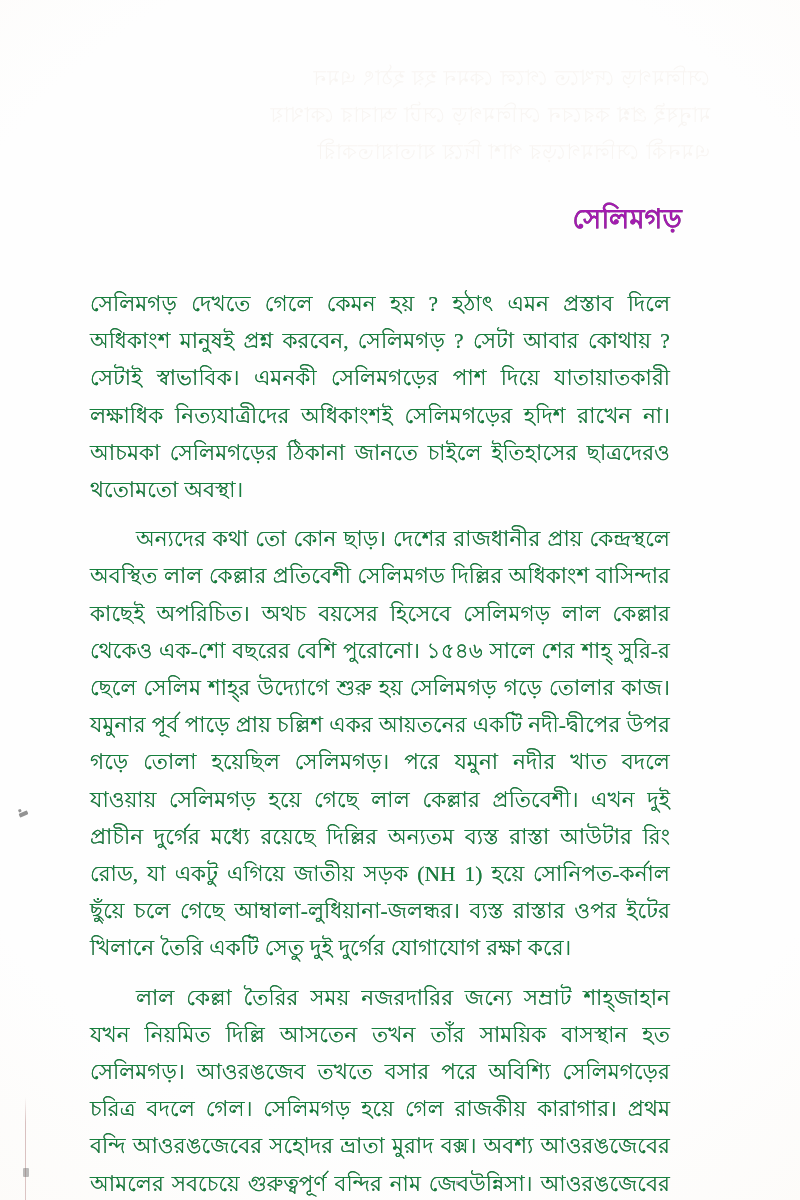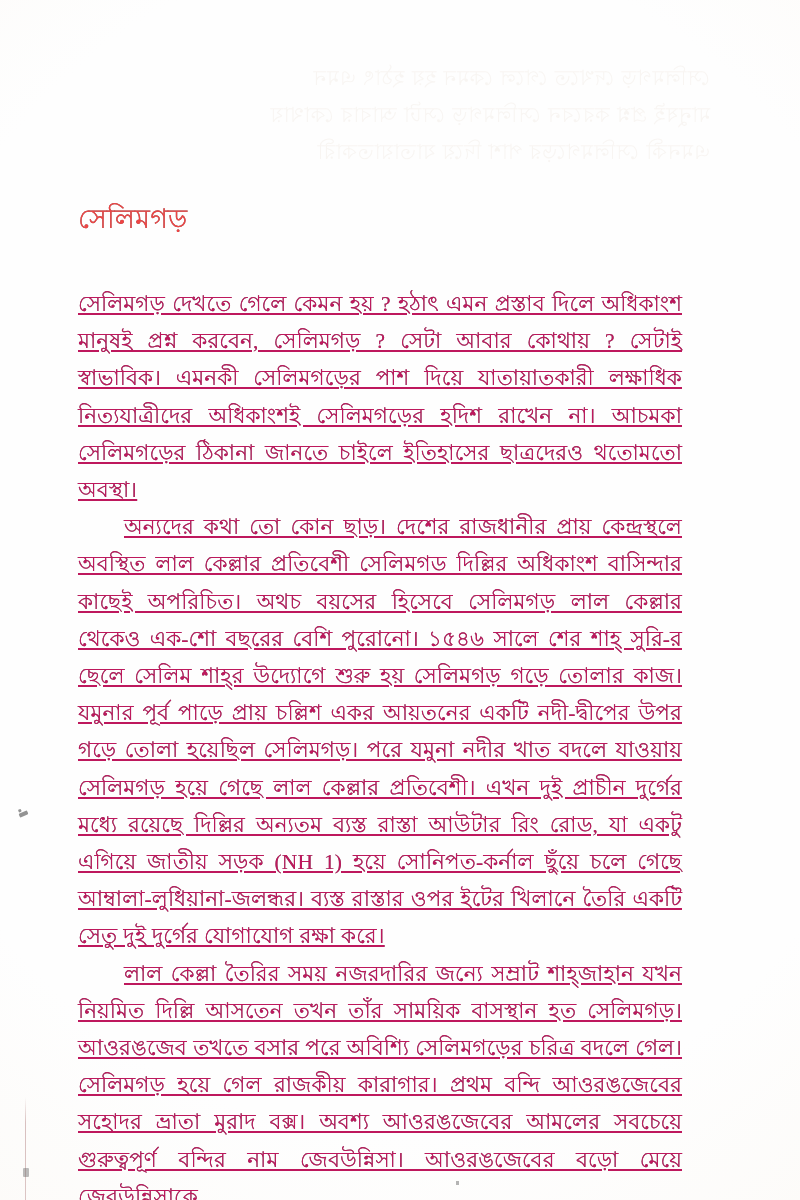--- a/index.html
+++ b/index.html
@@ -107,38 +107,37 @@
   .text-block {
     position: absolute;
     left: 78px;
     top: 196px;
     width: 604px;
   }
 
   .chapter-title {
     font-size: 27px;
     line-height: 46px;
-    text-align: left;
-    color: #ef4444;
+    text-align: right;
+    color: #a21caf;
     margin: 0 0 44px 0;
     letter-spacing: 0.2px;
-    font-weight: 400;
+    font-weight: 700;
   }
 
   .body-paragraph {
-    margin: 0;
+    margin: 12px;
     font-size: 21.5px;
     line-height: 37.2px;
-    color: #be185d;
+    color: #15803d;
     text-align: justify;
     text-justify: inter-word;
     text-indent: 46px;
     letter-spacing: 0.1px;
     word-spacing: 0.5px;
-    text-decoration: underline;
   }
   .body-paragraph.first-paragraph {
     text-indent: 0;
   }
 
   
   .chapter-title, .body-paragraph {
     text-shadow: 0 0 0.35px rgba(0,0,0,0.55);
   }
 </style>

